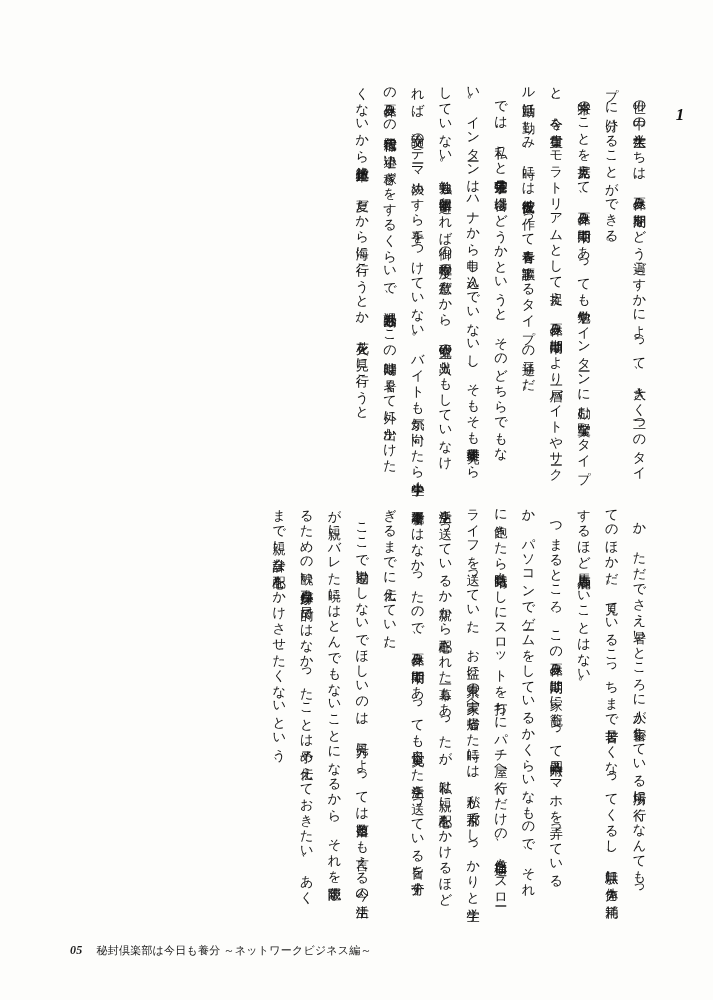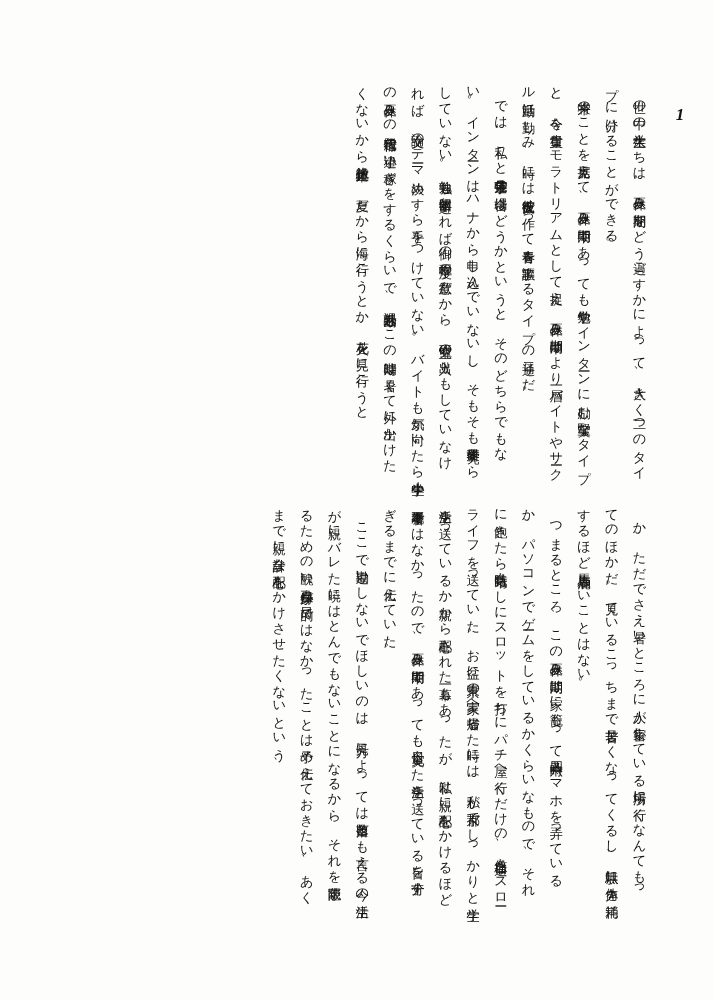--- a/index.html
+++ b/index.html
@@ -117,14 +117,18 @@
     <p class="para">将来のことを見据えて、夏休み期間中であっても勉学やインターンに励む堅実なタイプと、今を貴重なモラトリアムとして捉え、夏休み期間中はより一層バイトやサークル活動に勤しみ、時には彼氏彼女を作って青春を謳歌するタイプの二通りだ。</p>
     <p class="para">では、私こと宇佐見蓮子の場合はどうかというと、そのどちらでもない。インターンはハナから申し込んでいないし、そもそも業界研究すらしていない。勉強も留年回避すれば御の字程度の意欲だから、研究室の出入りもしていなければ、論文のテーマ決めすら手をつけていない。バイトも気が向いたら小中学生の夏休みの宿題代行で小遣い稼ぎをするくらいで、課外活動もこの時期は暑くて外に出かけたくないから絶賛休止中だ。夏だから海に行こうとか、花火を見に行こうと</p>
   </div>
 
   <div class="col-group block-lower">
     <p class="para">か、ただでさえ暑いところに人が密集している場所に行くなんてもってのほかだ。見ているこっちまで暑苦しくなってくるし、無駄に体力を消耗するほど馬鹿馬鹿しいことはない。</p>
     <p class="para">つまるところ、この夏休み期間は家に籠もって四六時中スマホを弄っているか、パソコンでゲームをしているかくらいなもので、それに飽きたら時々気晴らしにスロットを打ちにパチ屋へ行くだけの、悠々自適なスローライフを送っていた。お盆に東京の実家へ帰省した時には、私が京都でしっかりと学生生活を送っているか親から心配された一幕もあったが、私は親に心配をかけるほど親不孝者ではなかったので、夏休み期間中であっても日々充実した生活を送っている旨を十分すぎるまでに伝えていた。</p>
     <p class="para">ここで勘違いしないでほしいのは、見方によっては自堕落とも言える今の生活が親にバレた暁にはとんでもないことになるから、それを隠蔽するための醜い自己保身が目的ではなかったことは予め伝えておきたい、あくまで親に余計な心配をかけさせたくないという、</p>
   </div>
 
+  <div class="footer">
+    <span class="folio">05</span>
+    <span class="running-title">秘封倶楽部は今日も養分 ～ネットワークビジネス編～</span>
+  </div>
 
 </div>
 
 </body></html>

